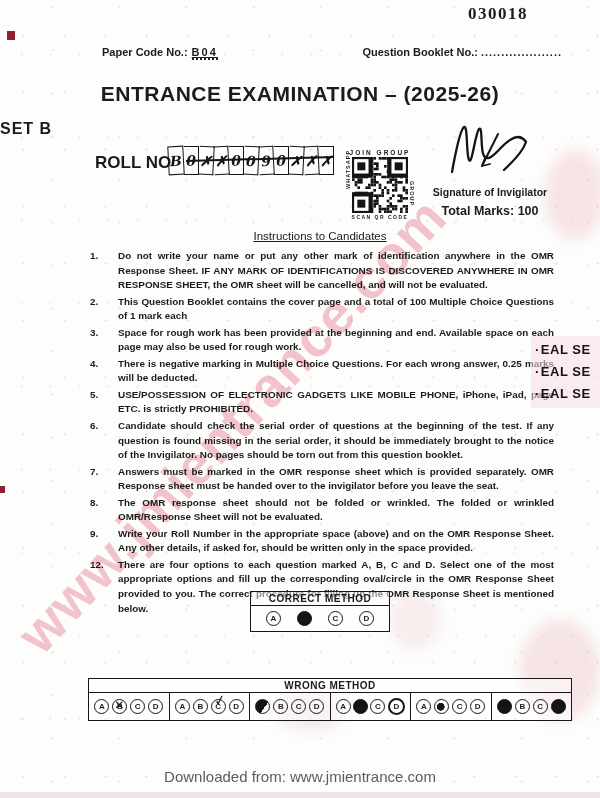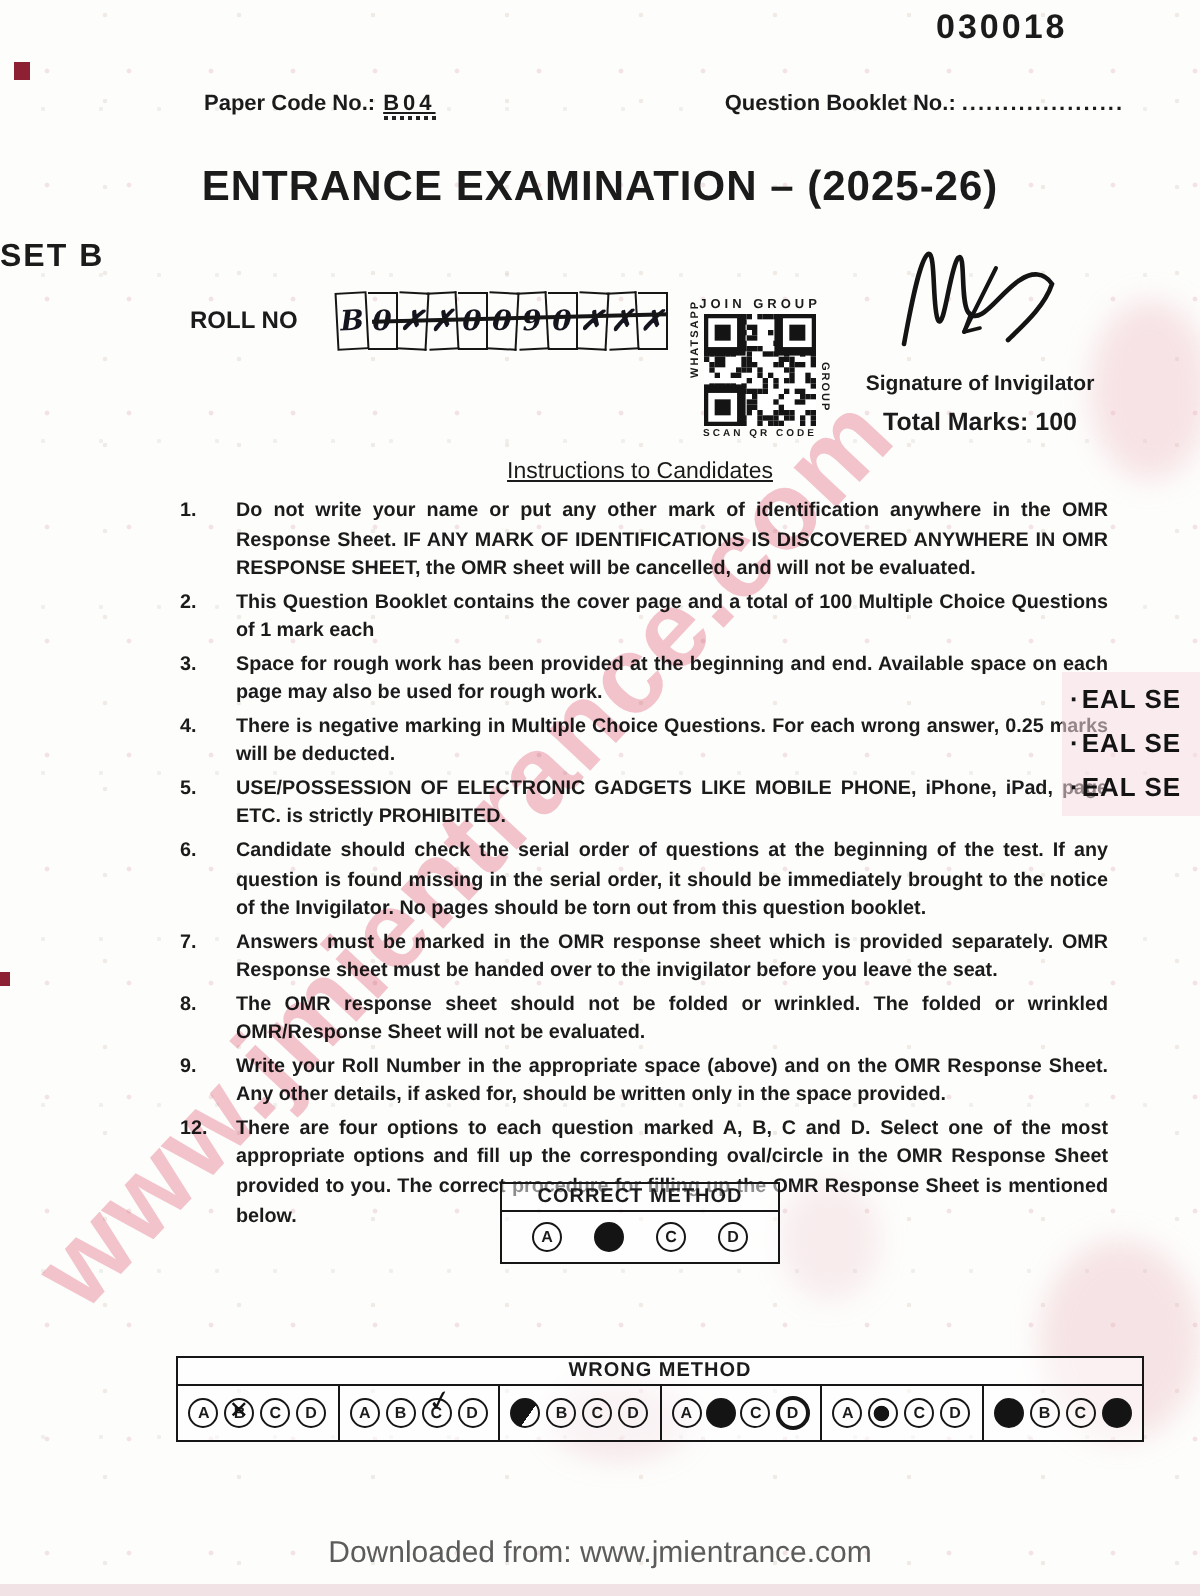--- a/index.html
+++ b/index.html
@@ -16,30 +16,30 @@
     background-image:
       radial-gradient(circle, rgba(197,94,112,.16) 1px, transparent 1.4px),
       radial-gradient(circle, rgba(150,105,70,.12) 1px, transparent 1.3px),
       radial-gradient(circle, rgba(120,120,120,.10) 1px, transparent 1.2px);
     background-size:41px 57px, 67px 43px, 29px 83px;
     background-position:3px 7px, 19px 29px, 7px 13px;
   }
   .blob{position:absolute;border-radius:50%;filter:blur(7px);pointer-events:none;z-index:1;}
   .page{position:absolute;inset:0;z-index:2;}
 
-  .serial{position:absolute;top:4px;left:468px;font-size:17px;font-weight:bold;letter-spacing:1.5px;}
+  .serial{position:absolute;top:4px;left:468px;font-size:17px;font-weight:bold;letter-spacing:1.5px;font-family:Liberation Serif, serif;}
 
   .header-row{position:absolute;top:46px;left:90px;width:460px;display:flex;justify-content:space-between;font-size:11px;font-weight:bold;padding-left:12px;}
   .paper-code-value{margin-left:4px;border-bottom:2px dotted #222;text-decoration:underline;letter-spacing:2px;}
   .booklet-value{margin-left:3px;letter-spacing:1px;font-weight:bold;}
 
   .title{position:absolute;top:82px;left:0;width:600px;text-align:center;font-size:21px;font-weight:bold;letter-spacing:.5px;}
   .set{position:absolute;top:120px;left:0;width:600px;font-size:16px;font-weight:bold;letter-spacing:1px;}
 
-  .roll-label{position:absolute;top:153px;left:95px;font-size:12px;font-weight:bold;}
+  .roll-label{position:absolute;top:153px;left:95px;font-size:17px;font-weight:bold;}
   .roll-boxes{position:absolute;top:146px;left:168px;display:flex;}
   .roll-cell{width:14px;height:27px;border:1.5px solid #161616;border-left:none;display:flex;align-items:center;justify-content:center;font-family:"DejaVu Serif",serif;font-style:italic;font-weight:bold;font-size:14px;color:#14141f;}
   .roll-cell:first-child{border-left:1.5px solid #161616;}
   .roll-strike{position:absolute;top:158px;left:186px;width:148px;height:2px;background:#161616;transform:rotate(-1.5deg);}
 
   .qr-block{position:absolute;top:149px;left:331px;width:98px;text-align:center;}
   .qr-top{font-size:6.5px;font-weight:bold;letter-spacing:2px;}
   .qr-mid{display:flex;align-items:center;justify-content:center;margin-top:1px;}
   .qr-side{font-size:5.5px;font-weight:bold;letter-spacing:1px;width:8px;}
   .qr-side.left{transform:rotate(-90deg);}

